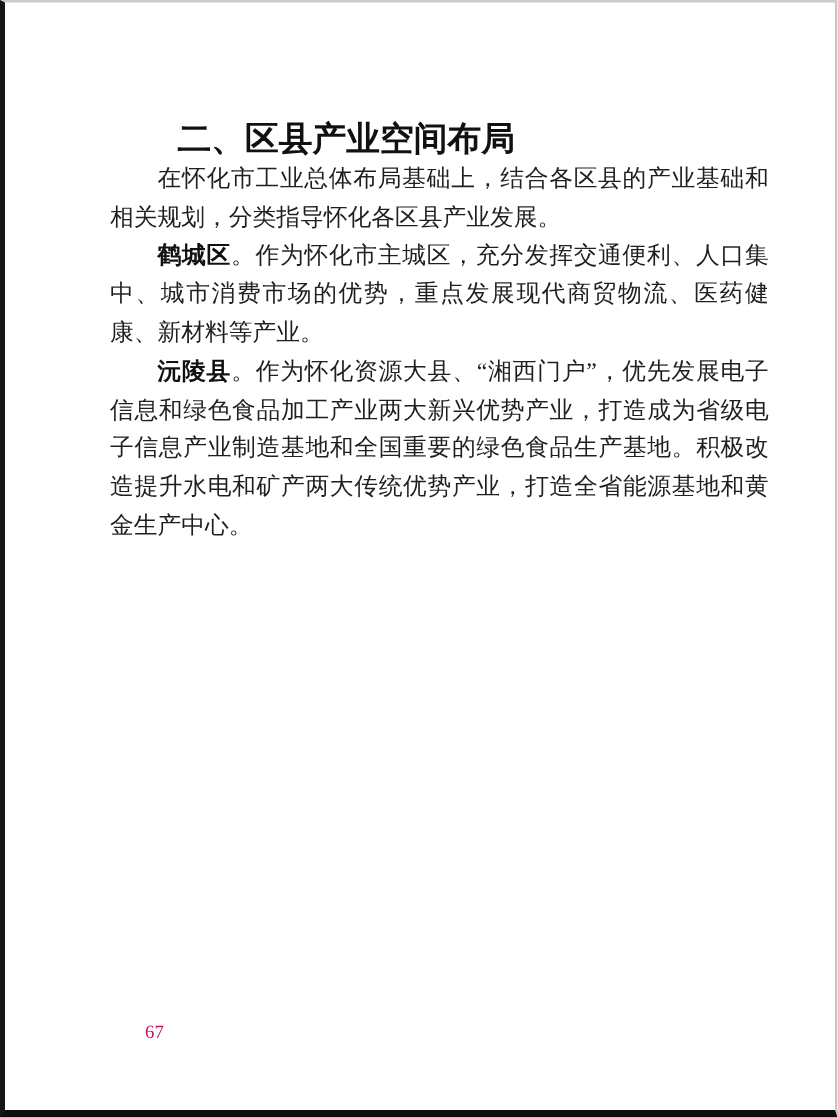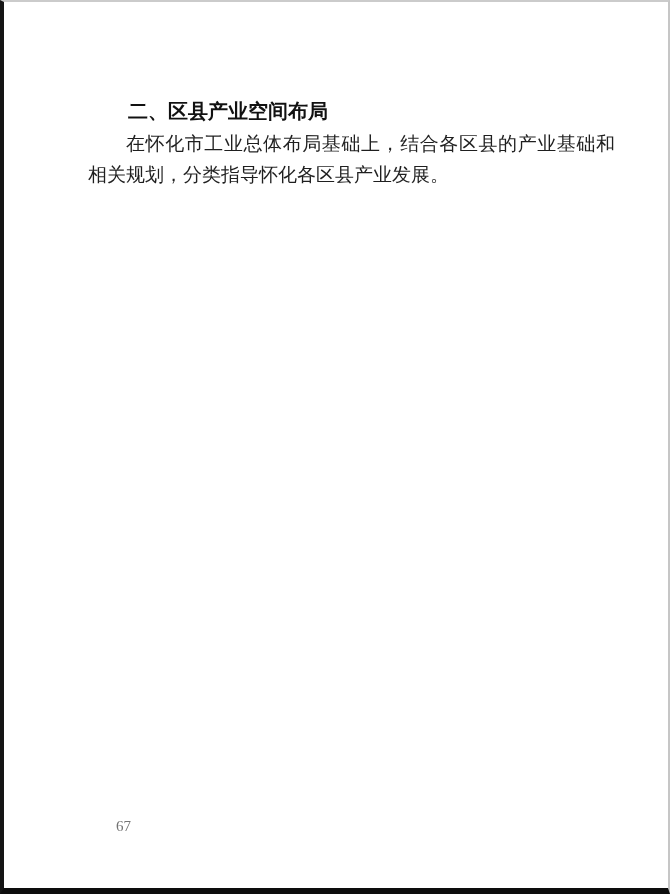--- a/index.html
+++ b/index.html
@@ -26,55 +26,57 @@
     top: 94px;
     width: 527px;
     font-size: 19px;
     line-height: 30.8px;
     color: #1f1f1f;
     text-align: justify;
   }
   .heading {
     font-family: "Liberation Sans", "DejaVu Sans", sans-serif;
     font-weight: 700;
-    font-size: 20px;
+    font-size: 27px;
     color: #111111;
     text-indent: 2em;
     margin: 0 0 2px 0;
     text-align: left;
   }
   .para {
     margin: 0;
     text-indent: 2em;
   }
   .county-name {
     font-weight: 700;
     color: #111111;
     font-family: "Liberation Sans", "DejaVu Sans", sans-serif;
   }
   .page-number {
     position: absolute;
     left: 112px;
     top: 816px;
     font-size: 15px;
-    color: #737373;
+    color: #be185d;
     font-family: "Liberation Serif", "DejaVu Serif", serif;
   }
 </style>
 </head>
 <body>
 
 <div class="page">
   <div class="content">
 
     <h2 class="heading">二、区县产业空间布局</h2>
 
     <p class="para">在怀化市工业总体布局基础上，结合各区县的产业基础和相关规划，分类指导怀化各区县产业发展。</p>
 
+    <p class="para"><span class="county-name">鹤城区</span><span>。作为怀化市主城区，充分发挥交通便利、人口集中、城市消费市场的优势，重点发展现代商贸物流、医药健康、新材料等产业。</span></p>
 
+    <p class="para"><span class="county-name">沅陵县</span><span>。作为怀化资源大县、“湘西门户”，优先发展电子信息和绿色食品加工产业两大新兴优势产业，打造成为省级电子信息产业制造基地和全国重要的绿色食品生产基地。积极改造提升水电和矿产两大传统优势产业，打造全省能源基地和黄金生产中心。</span></p>
 
 
 
 
 
   </div>
 
   <div class="page-number">67</div>
 </div>
 

